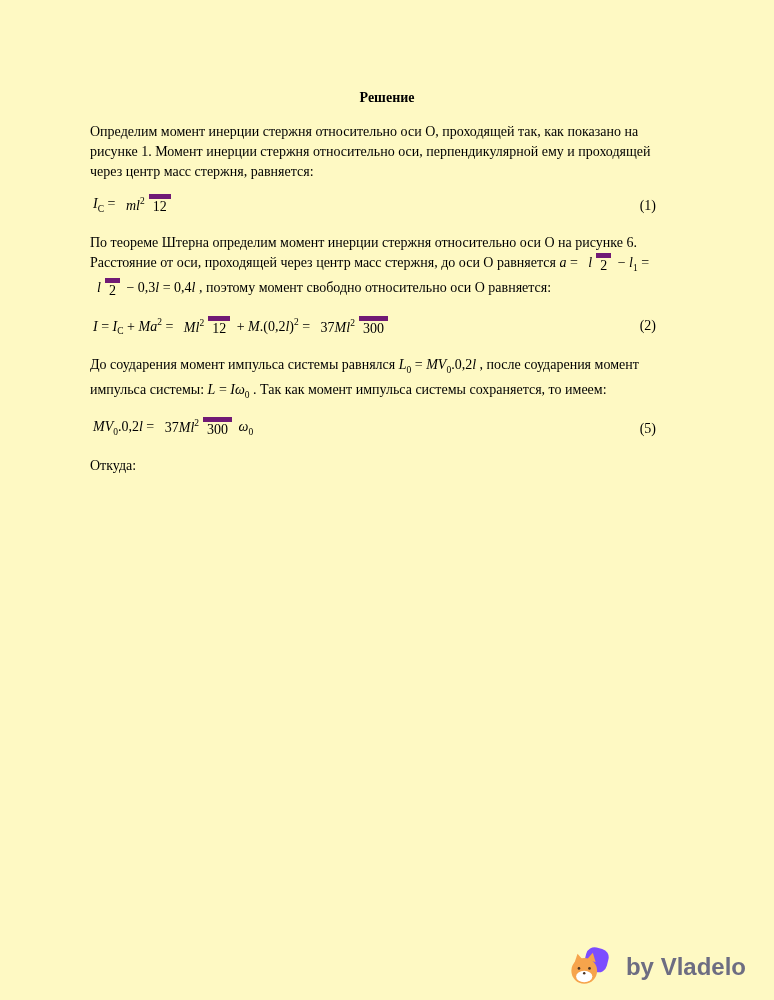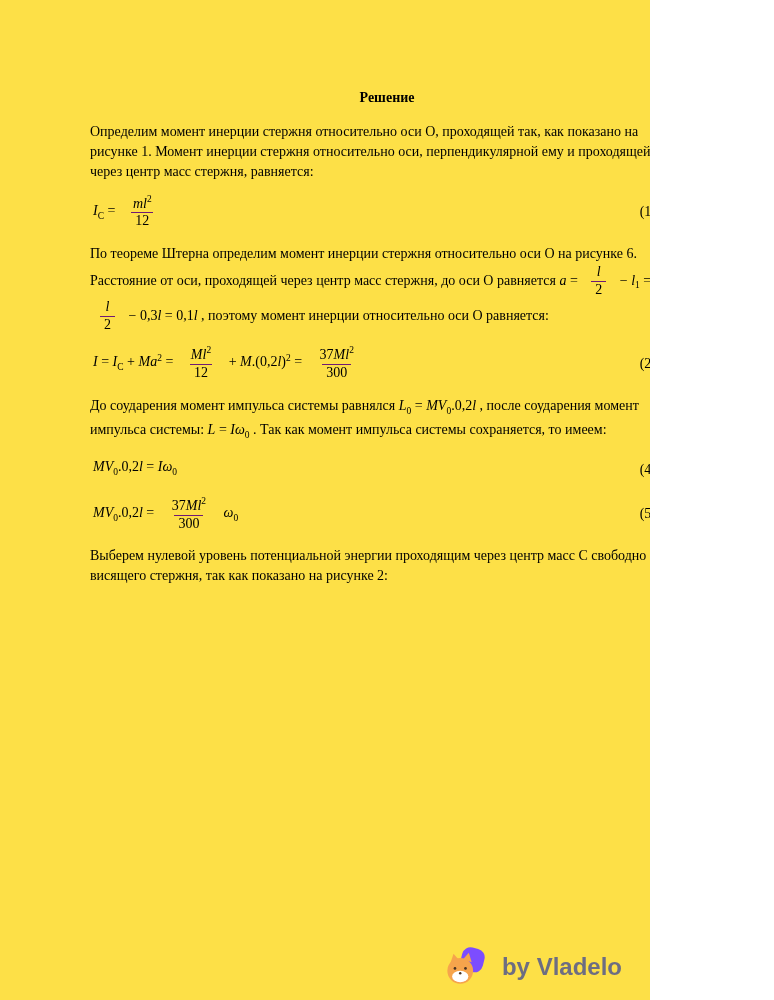--- a/index.html
+++ b/index.html
@@ -1,19 +1,19 @@
 <!DOCTYPE html>
 <html><head>
 <meta charset="utf-8">
 <style>
   html,body{margin:0;padding:0;background:#ffffff;}
   .page{
     position:relative;
-    width:650px;height:1000px;
-    background:#fde047;
+    width:774px;height:1000px;
+    background:#fef9c3;
     overflow:hidden;
     font-family:"Liberation Serif","DejaVu Serif",serif;
     color:#000;
   }
   .content{
     position:absolute;
     top:90px;left:90px;width:594px;
   }
   .title{
     font-size:14px;
@@ -38,33 +38,32 @@
     min-height:24px;
   }
   .math{white-space:nowrap;}
   .mi{font-style:italic;}
   .mr{font-style:normal;}
   .mx{font-style:normal;}
   sub.msub{font-size:9.5px;font-style:normal;}
   sup.msup{font-size:9.5px;font-style:normal;}
   .frac{
     display:inline-flex;
-    flex-direction:column;
     align-items:center;
     vertical-align:middle;
-    margin:0 10px;
+    margin:0 3px;
     text-align:center;
   }
   .frac .fnum,.frac .fden{
     display:block;
     line-height:1.2;
     padding:0 4px;
     white-space:nowrap;
   }
-  .frac .fden{border-top:1px solid #701a75;}
+  .frac .fden{border-top:5px solid #701a75;}
   .eqtag{font-style:normal;}
   .watermark{
     position:absolute;
     right:28px;bottom:12px;
     display:flex;
     align-items:center;
     gap:16px;
   }
   .watermark-label{
     font-family:"Liberation Sans","DejaVu Sans",sans-serif;
@@ -87,44 +86,40 @@
             <span class="fden"><span class="mr">12</span></span>
           </span></span>
         <span class="eqtag">(1)</span>
       </div>
       <p class="para"><span class="mx">По теореме Штерна определим момент инерции стержня относительно оси О на рисунке 6. Расстояние от оси, проходящей через центр масс стержня, до оси О равняется </span><span class="mi">a</span><span class="mr"> = </span><span class="frac">
           <span class="fnum"><span class="mi">l</span></span>
           <span class="fden"><span class="mr">2</span></span>
         </span><span class="mr"> − </span><span class="mi">l</span><sub class="msub">1</sub><span class="mr"> = </span><span class="frac">
           <span class="fnum"><span class="mi">l</span></span>
           <span class="fden"><span class="mr">2</span></span>
-        </span><span class="mr"> − 0,3</span><span class="mi">l</span><span class="mr"> = 0,1</span><span class="mi">l</span><span class="mx"> , поэтому момент инерции относительно оси О равняется:</span></p>
+        </span><span class="mr"> − 0,3</span><span class="mi">l</span><span class="mr"> = 0,4</span><span class="mi">l</span><span class="mx"> , поэтому момент свободно относительно оси О равняется:</span></p>
       <div class="equation">
         <span class="math"><span class="mi">I</span><span class="mr"> = </span><span class="mi">I</span><sub class="msub">C</sub><span class="mr"> + </span><span class="mi">Ma</span><sup class="msup">2</sup><span class="mr"> = </span><span class="frac">
             <span class="fnum"><span class="mi">Ml</span><sup class="msup">2</sup></span>
             <span class="fden"><span class="mr">12</span></span>
           </span><span class="mr"> + </span><span class="mi">M</span><span class="mr">.(0,2</span><span class="mi">l</span><span class="mr">)</span><sup class="msup">2</sup><span class="mr"> = </span><span class="frac">
             <span class="fnum"><span class="mr">37</span><span class="mi">Ml</span><sup class="msup">2</sup></span>
             <span class="fden"><span class="mr">300</span></span>
           </span></span>
         <span class="eqtag">(2)</span>
       </div>
       <p class="para"><span class="mx">До соударения момент импульса системы равнялся </span><span class="mi">L</span><sub class="msub">0</sub><span class="mr"> = </span><span class="mi">MV</span><sub class="msub">0</sub><span class="mr">.0,2</span><span class="mi">l</span><span class="mx"> , после соударения момент импульса системы: </span><span class="mi">L</span><span class="mr"> = </span><span class="mi">Iω</span><sub class="msub">0</sub><span class="mx"> . Так как момент импульса системы сохраняется, то имеем:</span></p>
       <div class="equation">
-        <span class="math"><span class="mi">MV</span><sub class="msub">0</sub><span class="mr">.0,2</span><span class="mi">l</span><span class="mr"> = </span><span class="mi">Iω</span><sub class="msub">0</sub></span>
-        <span class="eqtag">(4)</span>
-      </div>
-      <div class="equation">
         <span class="math"><span class="mi">MV</span><sub class="msub">0</sub><span class="mr">.0,2</span><span class="mi">l</span><span class="mr"> = </span><span class="frac">
             <span class="fnum"><span class="mr">37</span><span class="mi">Ml</span><sup class="msup">2</sup></span>
             <span class="fden"><span class="mr">300</span></span>
           </span><span class="mr"> </span><span class="mi">ω</span><sub class="msub">0</sub></span>
         <span class="eqtag">(5)</span>
       </div>
-      <p class="para"><span class="mx">Выберем нулевой уровень потенциальной энергии проходящим через центр масс С свободно висящего стержня, так как показано на рисунке 2:</span></p>
+      <p class="para"><span class="mx">Откуда:</span></p>
     </div>
 
   <div class="watermark">
     <span>
       <svg class="cat-icon" viewBox="0 0 44 44" xmlns="http://www.w3.org/2000/svg">
         <rect x="18" y="2" width="24" height="25" rx="9" transform="rotate(14 30 14)" fill="#7c4dff"></rect>
         <polygon points="6,20 10,8 16,15" fill="#f6a44c"></polygon>
         <polygon points="20,14 26,7 29,17" fill="#f6a44c"></polygon>
         <circle cx="17" cy="26" r="13.5" fill="#f6a44c"></circle>
         <ellipse cx="17" cy="32" rx="8.5" ry="6" fill="#ffffff"></ellipse>

